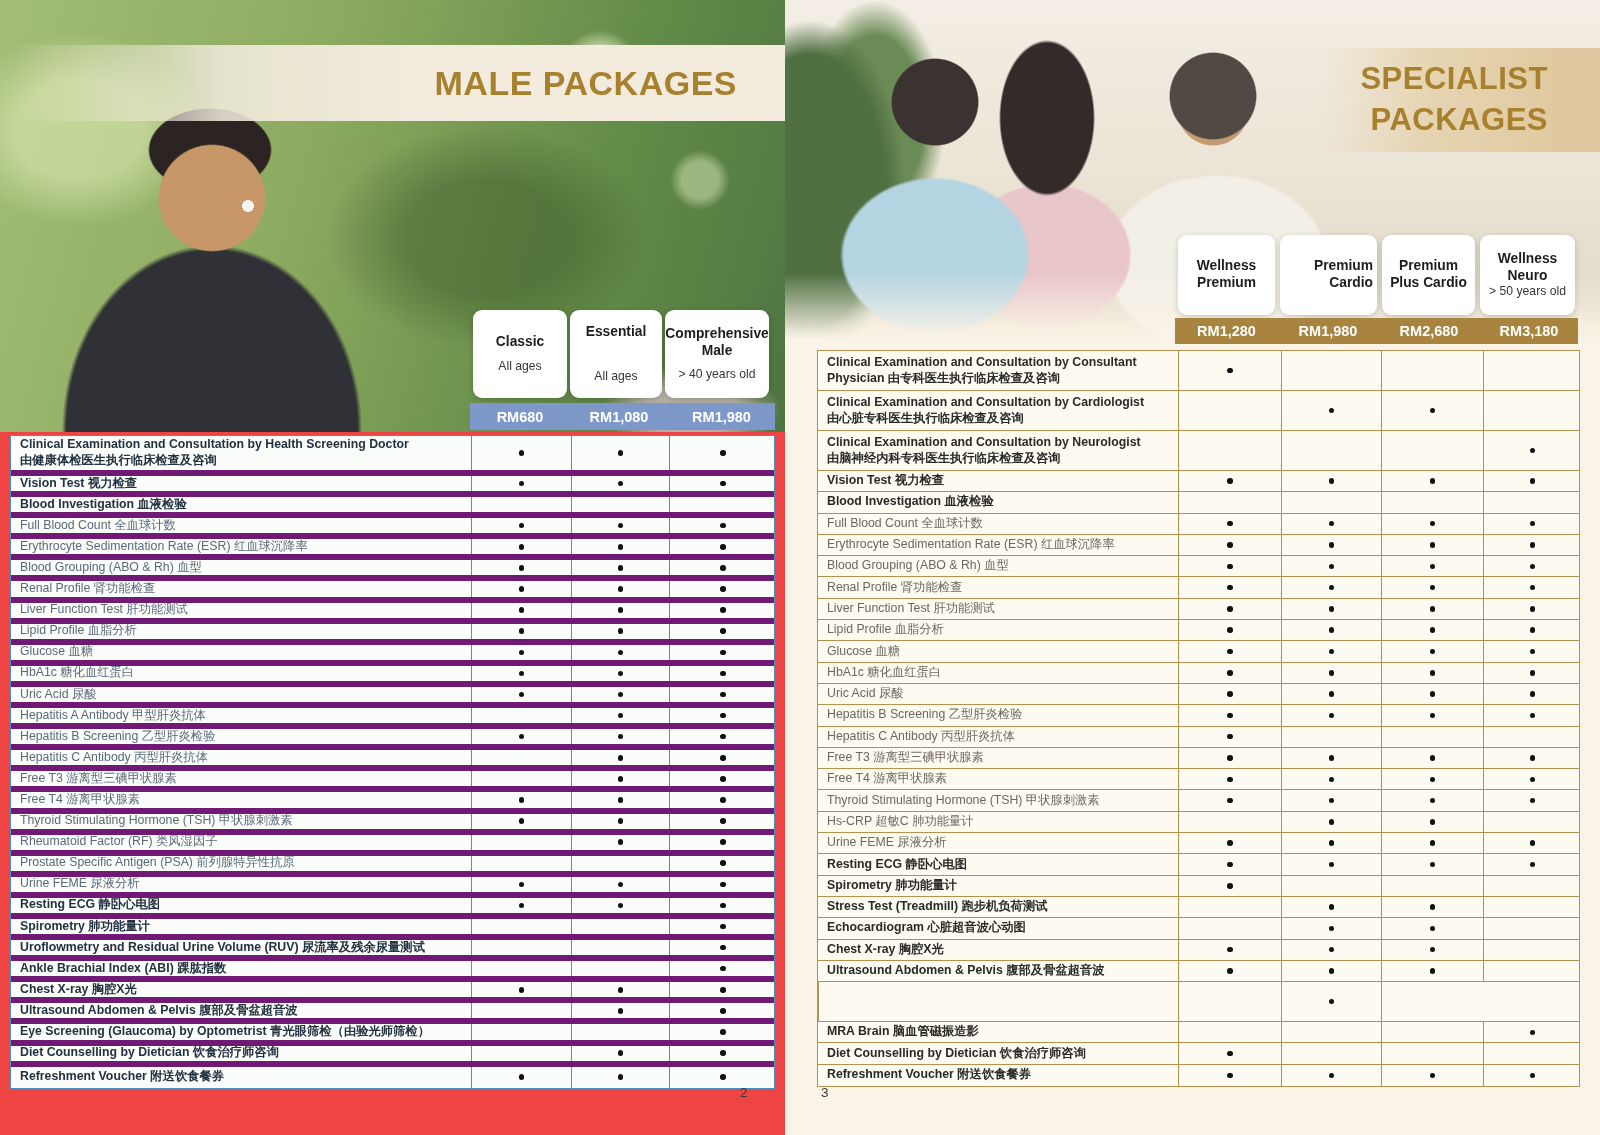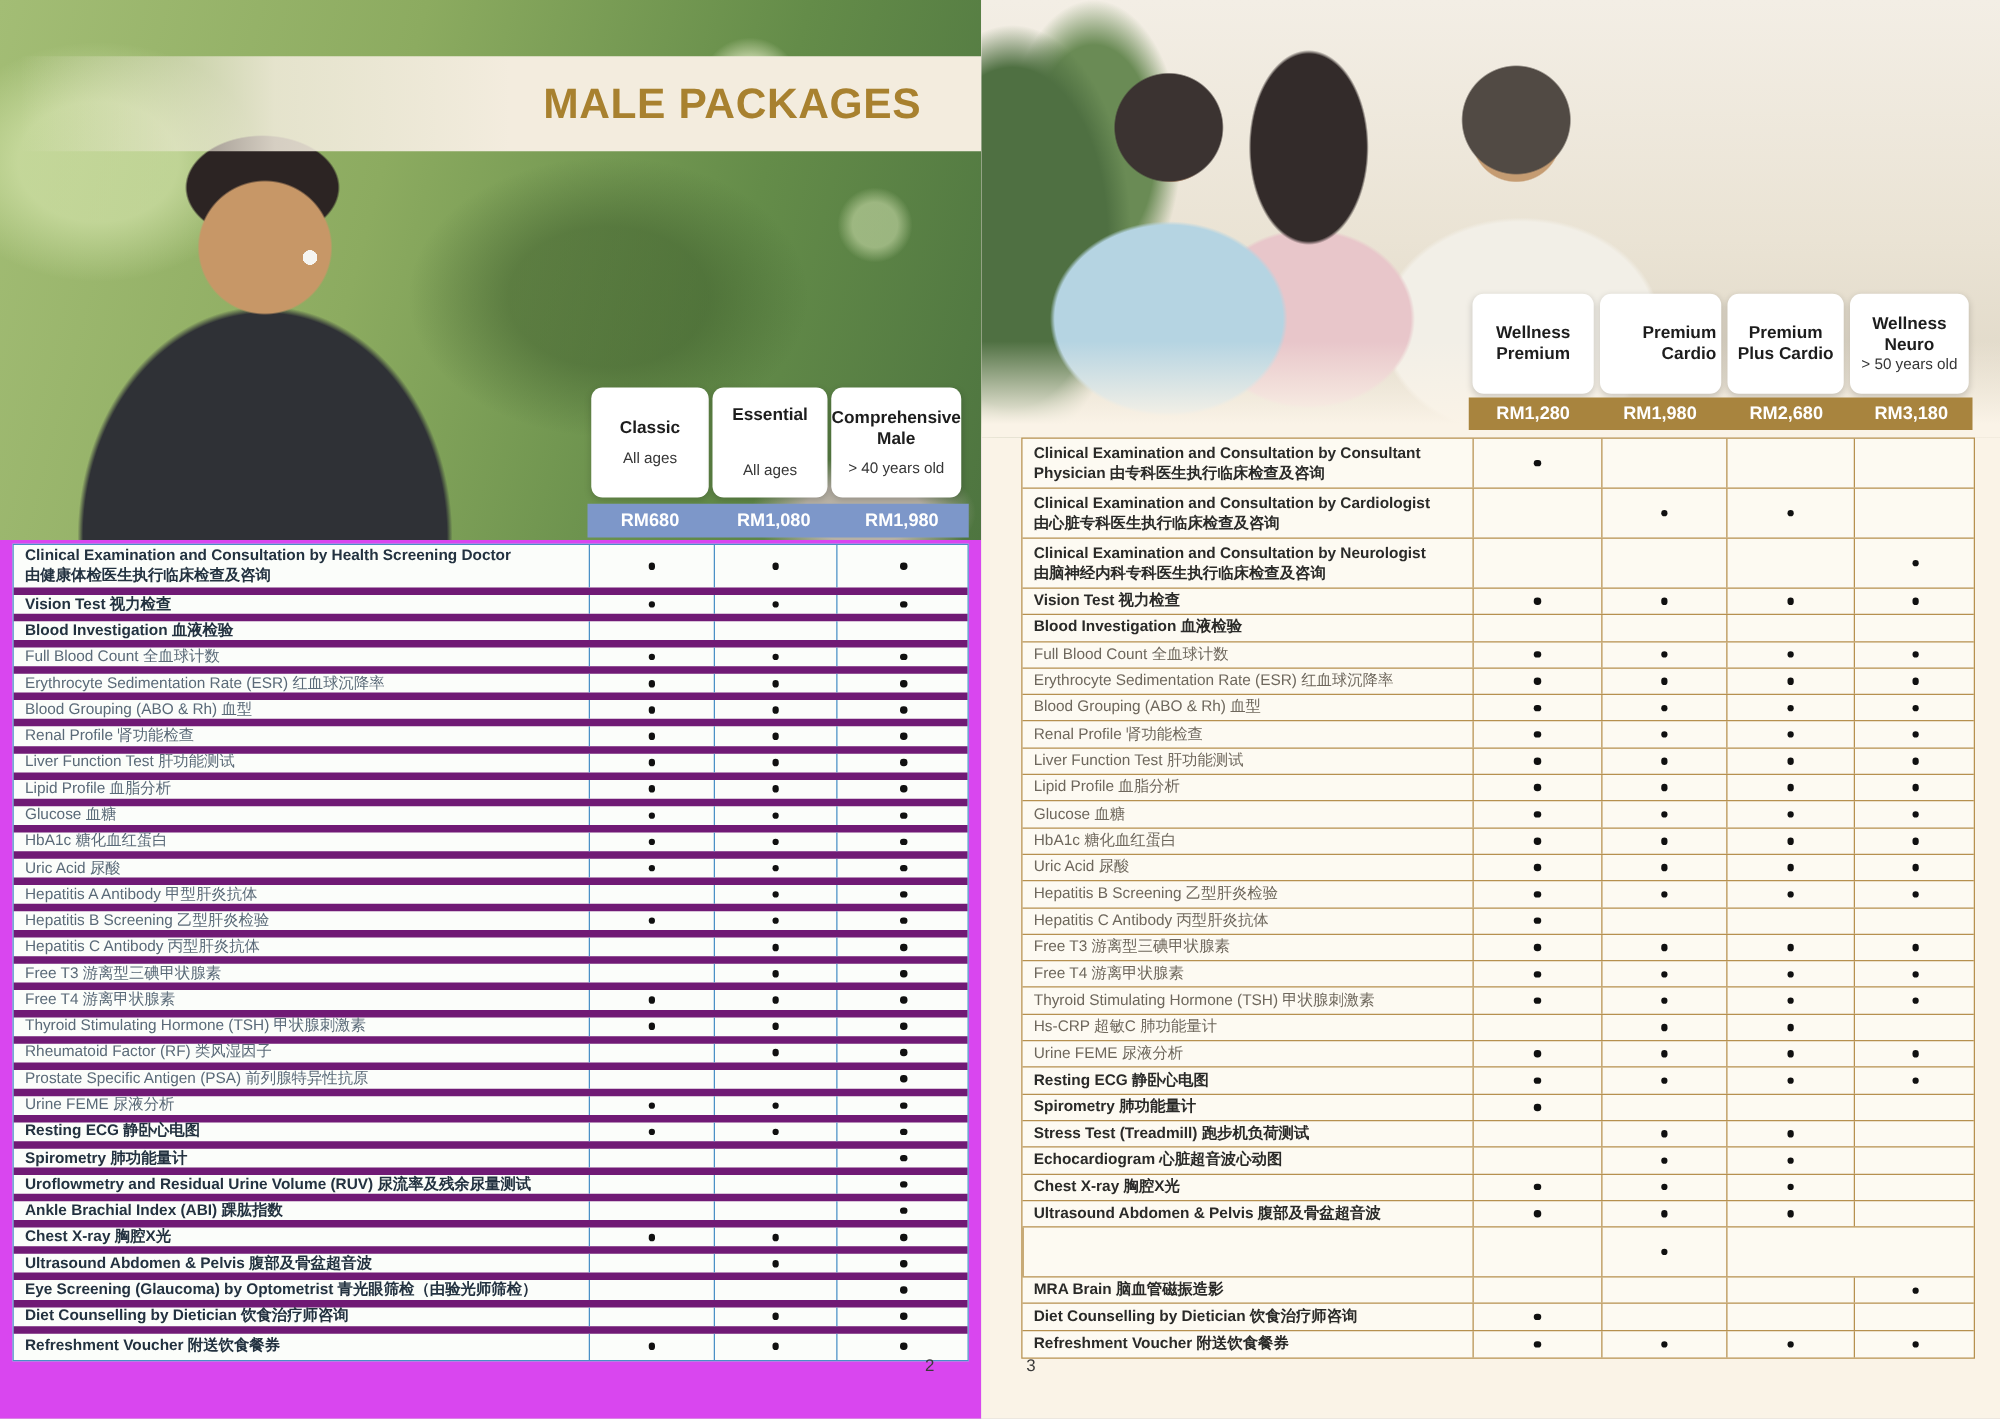--- a/index.html
+++ b/index.html
@@ -1,20 +1,20 @@
 <!DOCTYPE html>
 <html><head>
 <meta charset="utf-8">
 <style>
   html,body{margin:0;padding:0;background:#d8d8d8;}
   *{box-sizing:border-box;}
   .sheet{position:relative;width:1600px;height:1135px;overflow:hidden;
          font-family:"Liberation Sans",sans-serif;display:flex;}
   .page{position:relative;height:1135px;overflow:hidden;}
-  .page-left{width:785px;background:#d946ef;}
+  .page-left{width:785px;background:#ef4444;}
   .page-right{width:815px;background:#faf3e7;}
 
   
   .photo{position:absolute;left:0;top:0;width:100%;}
   .photo-left{height:432px;
     background:
       radial-gradient(circle 6px at 248px 206px,#f5f5f2 97%,transparent 100%),
       radial-gradient(circle 54px at 212px 198px,#c79767 97%,transparent 100%),
       radial-gradient(ellipse 62px 42px at 210px 150px,#2c2423 97%,transparent 100%),
       radial-gradient(ellipse 150px 185px at 212px 430px,#2f3136 97%,transparent 100%),
@@ -515,20 +515,24 @@
           <div class="tcell">
             <div class="dot"></div>
           </div>
         </div>
       </div>
     <div class="pageno pageno-left">2</div>
   </section>
 
   <section class="page page-right">
     <div class="photo photo-right"></div>
+    <div class="banner banner-right">
+      <span>SPECIALIST</span>
+      <span>PACKAGES</span>
+    </div>
     <div class="cards cards-right" id="right-cards">
         <div class="pcard">
           <div class="pname">Wellness Premium</div>
         </div>
         <div class="pcard">
           <div class="pname">Premium Cardio</div>
         </div>
         <div class="pcard">
           <div class="pname">Premium Plus Cardio</div>
         </div>

